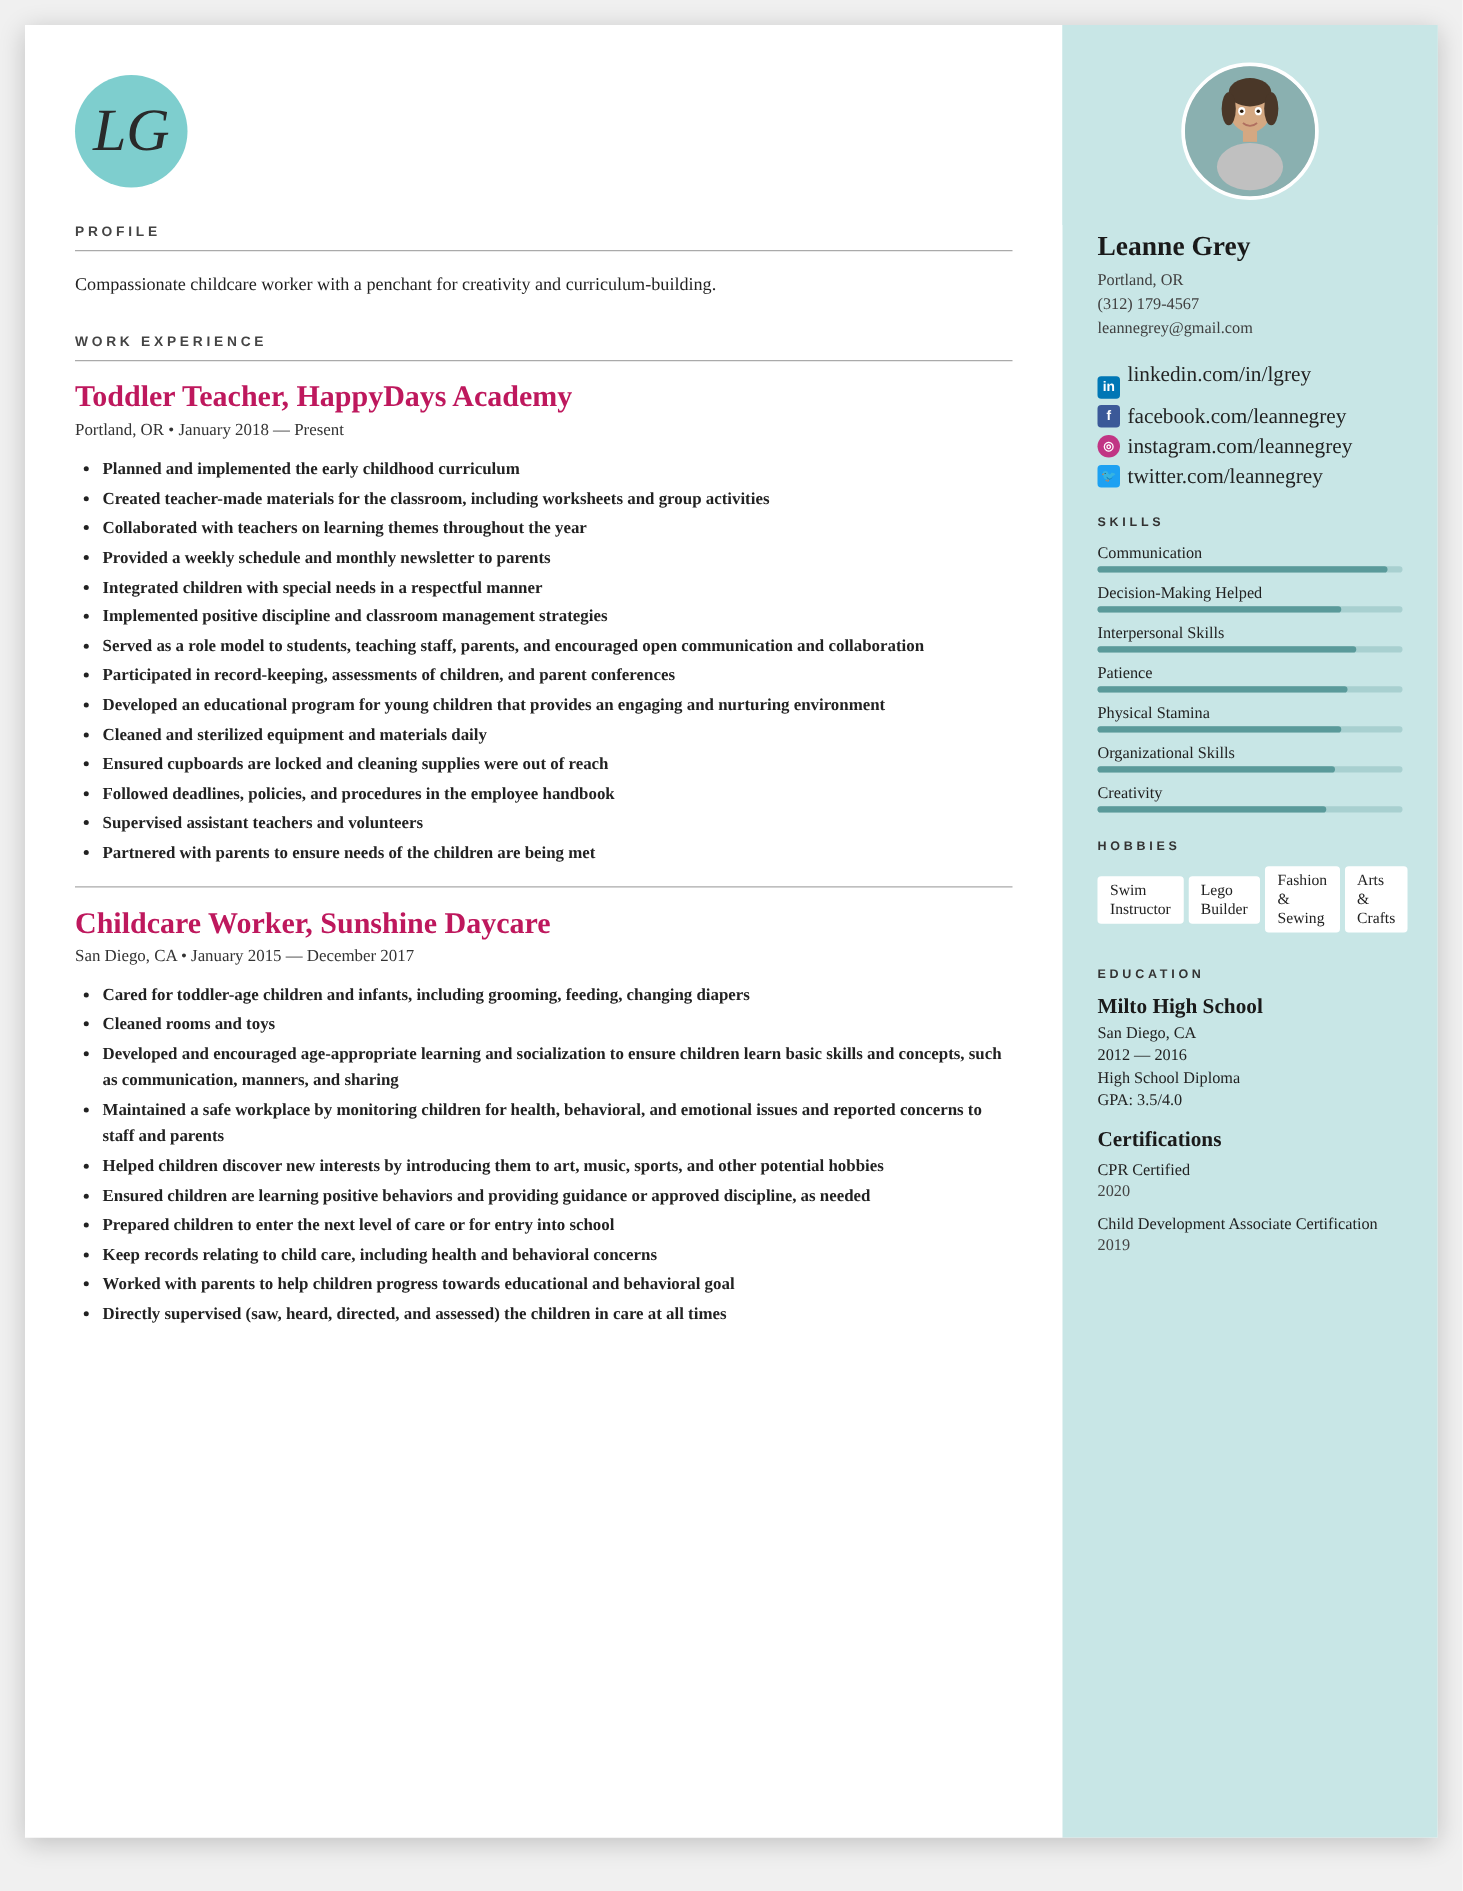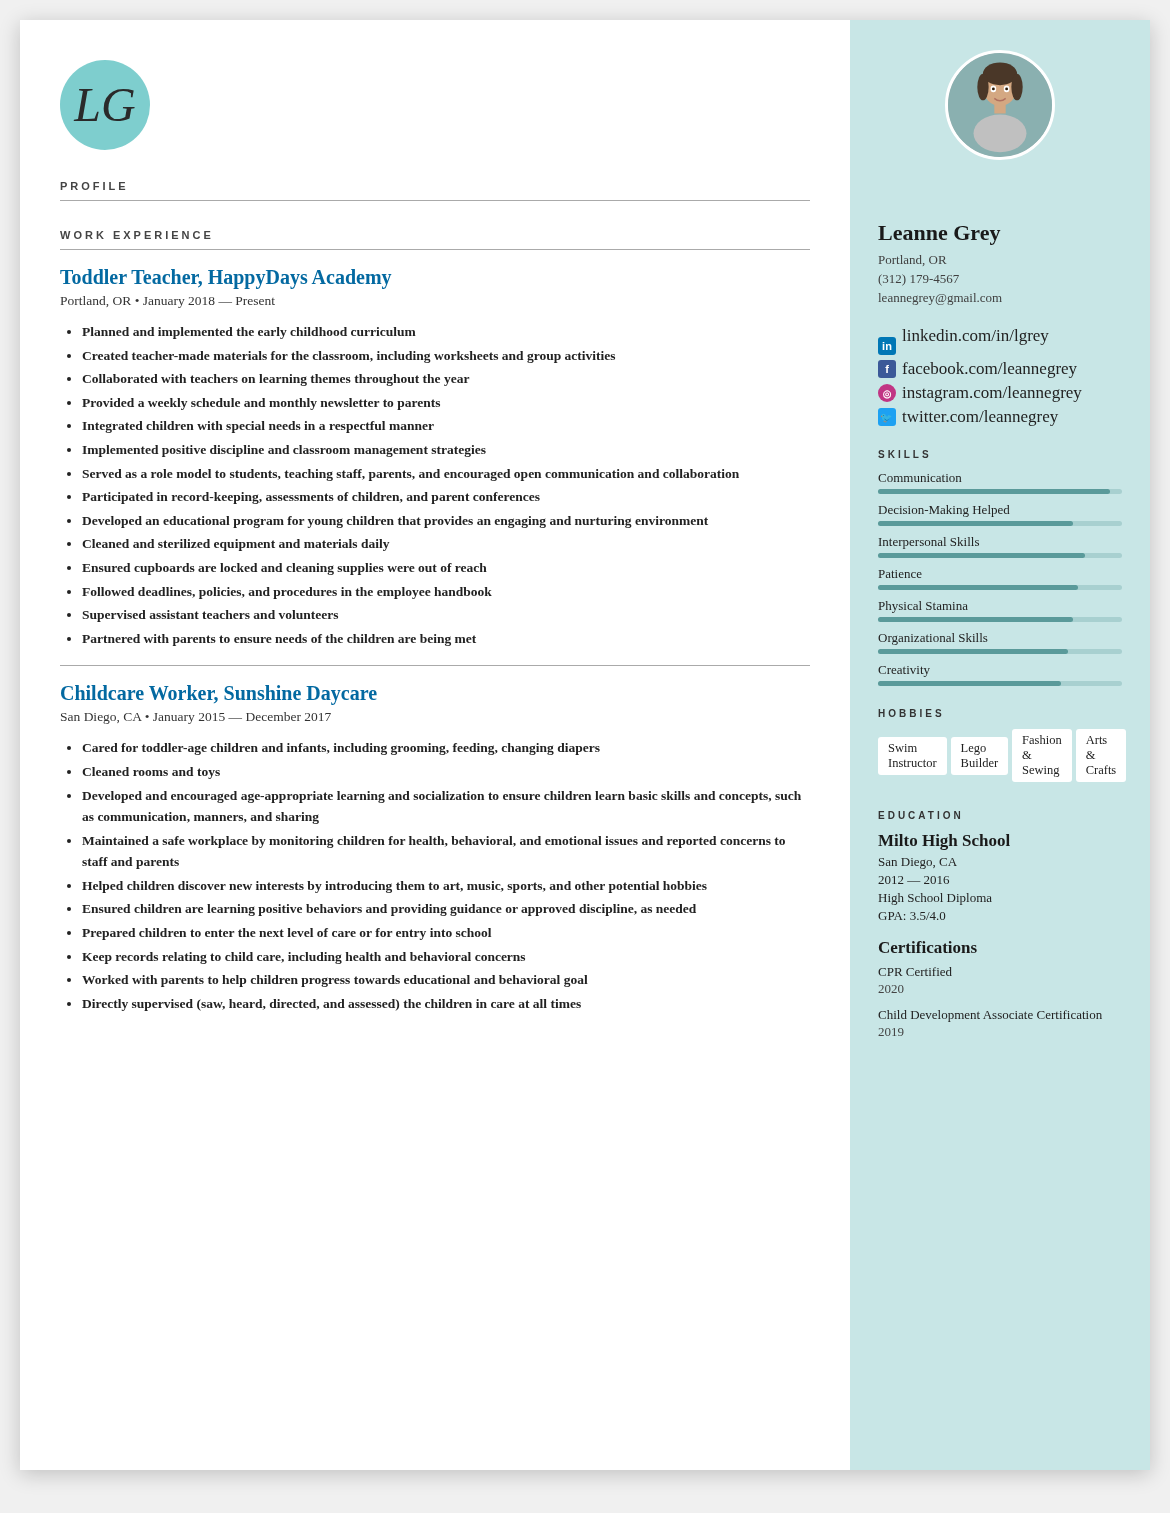--- a/index.html
+++ b/index.html
@@ -59,23 +59,23 @@
       border-top: 1px solid #aaa;
       margin-bottom: 16px;
     }
     .profile-text {
       font-size: 14.5px;
       line-height: 1.6;
       color: #222;
       margin-bottom: 10px;
     }
     .job-title {
-      font-size: 20px;
-      font-weight: bold;
-      color: #0369a1;
+      font-size: 24px;
+      font-weight: bold;
+      color: #be185d;
       margin-bottom: 4px;
     }
     .job-meta {
       font-size: 13.5px;
       color: #333;
       margin-bottom: 12px;
     }
     .bullet-list {
       list-style: disc;
       padding-left: 22px;
@@ -93,21 +93,20 @@
     }
 
     
     .right-col {
       width: 300px;
       background: #c8e6e6;
       padding: 0 0 40px 0;
       display: flex;
       flex-direction: column;
       align-items: flex-start;
-      gap: 36px;
     }
     .photo-area {
       width: 100%;
       display: flex;
       justify-content: center;
       padding: 30px 0 20px 0;
       background: #c8e6e6;
     }
     .photo-circle {
       width: 110px;
@@ -242,20 +241,21 @@
 
     <div class="logo-area">
       <div class="logo-circle">
         <span class="logo-text">LG</span>
       </div>
     </div>
 
     <div>
       <div class="section-title">PROFILE</div>
       <hr class="divider">
+      <p class="profile-text">Compassionate childcare worker with a penchant for creativity and curriculum-building.</p>
     </div>
 
     <div>
       <div class="section-title">WORK EXPERIENCE</div>
       <hr class="divider">
 
       <div class="work-block">
         <div class="job-title">Toddler Teacher, HappyDays Academy</div>
         <div class="job-meta">Portland, OR • January 2018 — Present</div>
         <ul class="bullet-list">

